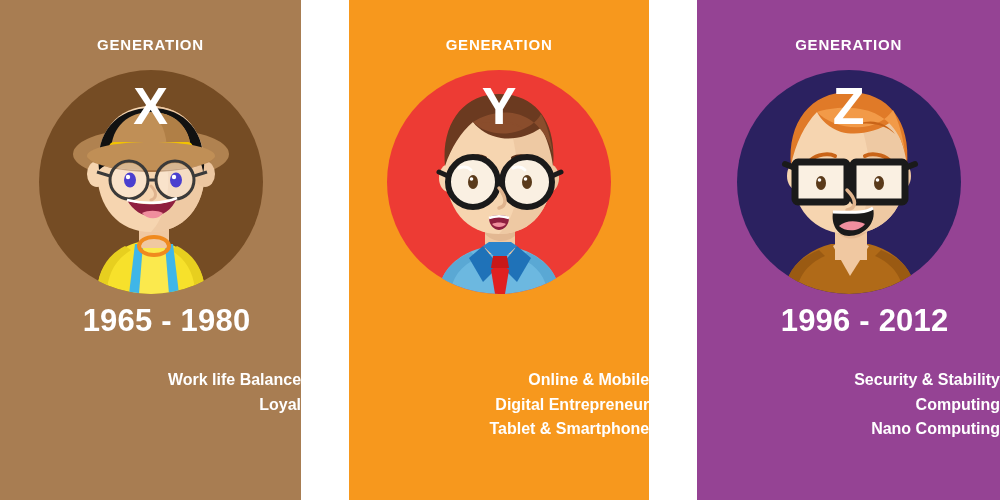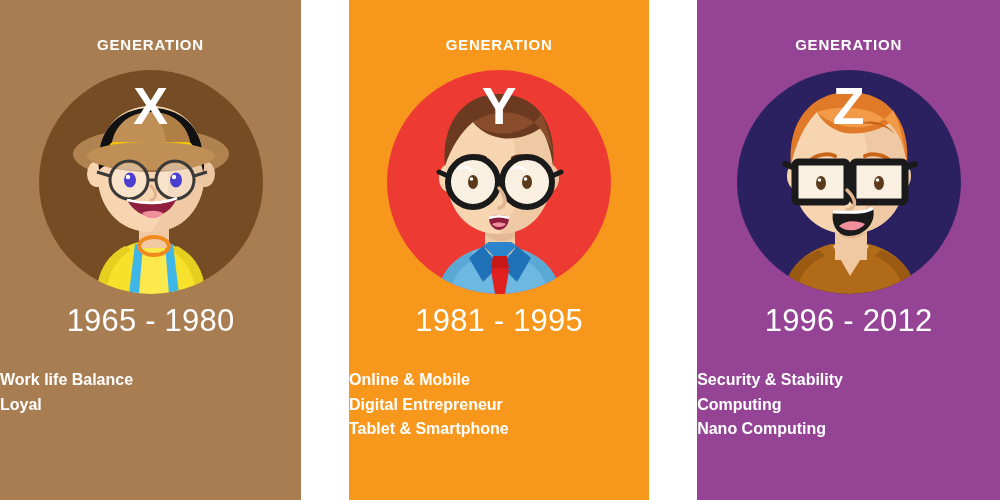--- a/index.html
+++ b/index.html
@@ -74,36 +74,36 @@
     left: 50%;
     transform: translateX(-50%);
     bottom: 0;
     width: 224px;
     height: 224px;
   }
 
   .years {
     position: absolute;
     top: 305px;
-    left: 0;
+    left: 16px;
     width: 100%;
     text-align: center;
     color: #ffffff;
     font-size: 31px;
-    font-weight: normal;
+    font-weight: bold;
     line-height: 1;
     letter-spacing: 0.2px;
   }
 
   .traits {
     position: absolute;
     top: 368px;
     left: 0;
     width: 100%;
-    text-align: left;
+    text-align: right;
     color: #ffffff;
     font-size: 16px;
     font-weight: bold;
     line-height: 24.5px;
   }
   .trait { display: block; }
 </style>
 </head>
 <body>
 
@@ -238,21 +238,20 @@
           <path d="M112 118 C120 128 120 136 112 138" fill="none" stroke="#e0b48e" stroke-width="3.5" stroke-linecap="round"></path>
 
           <path d="M102 148 C104 144 120 144 122 148 C122 156 116 160 112 160 C108 160 102 156 102 148 Z" fill="#8f1f3f"></path>
           <path d="M105 154 C108 158 116 158 119 154 C115 152 109 152 105 154 Z" fill="#f08e9e"></path>
           <path d="M102 148 C108 146 116 146 122 148" fill="none" stroke="#ffffff" stroke-width="2.5"></path>
         </svg>
       </div>
       <div class="gen-letter">Y</div>
     </div>
 
-    <div class="years">1981 - 1995</div>
     <div class="traits">
       <span class="trait">Online &amp; Mobile</span>
       <span class="trait">Digital Entrepreneur</span>
       <span class="trait">Tablet &amp; Smartphone</span>
     </div>
   </section>
 
   <section class="panel panel-z" id="panel-z" style="background: rgb(149, 67, 148);">
     <div class="gen-label">GENERATION</div>
 

